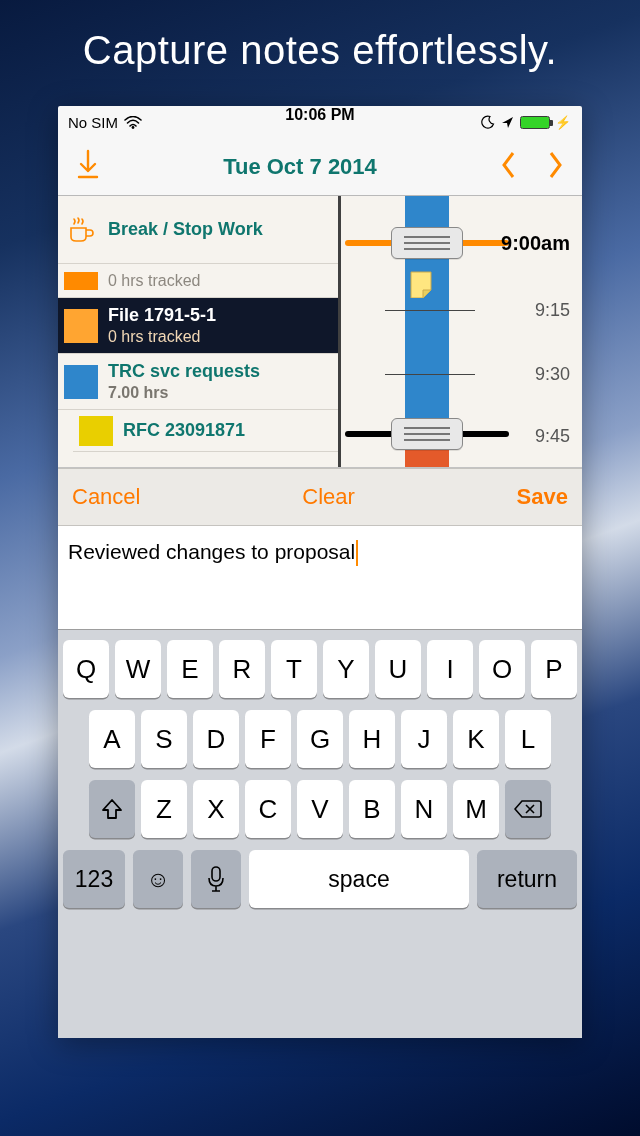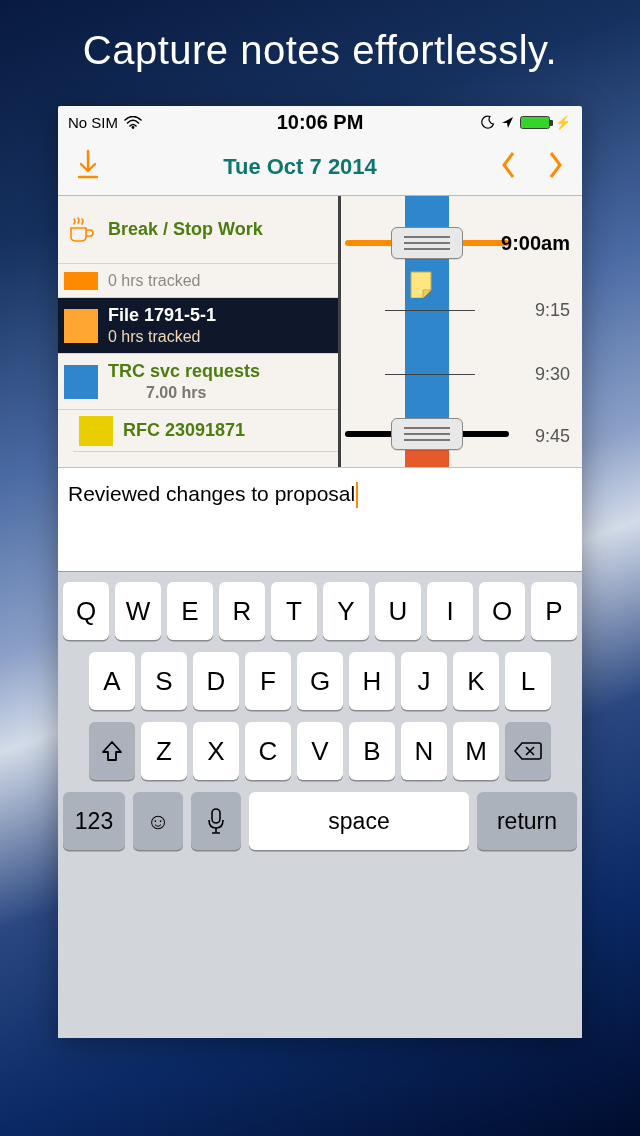--- a/index.html
+++ b/index.html
@@ -23,29 +23,28 @@
     border-radius: 2px;
     box-shadow: 0 6px 30px rgba(0,0,0,.35);
     display: flex;
     flex-direction: column;
     position: relative;
   }
   
   .status-bar {
     height: 32px;
     display: flex;
-    align-items: center;
     justify-content: space-between;
     padding: 0 10px;
     font-size: 15px;
     font-weight: 500;
     color: #000;
   }
   .status-left, .status-right { display: flex; align-items: center; gap: 6px; }
-  .status-center { position: absolute; left: 0; right: 0; text-align: center; font-size: 20px; font-weight:600; }
+  .status-center { position: absolute; left: 0; right: 0; text-align: center; font-size: 16px; font-weight:600; }
   .wifi svg, .moon svg, .loc svg { display:block; }
   .battery {
     width: 30px; height: 13px; border: 1.3px solid #3a3a3a; border-radius: 2.5px; position: relative;
     background: linear-gradient(#34d428,#34d428);
   }
   .battery::after { content:""; position:absolute; right:-4px; top:3px; width:2.5px; height:6px; background:#3a3a3a; border-radius:0 1px 1px 0;}
   .bolt { font-size:13px; color:#000; }
 
   
   .navbar {
@@ -60,31 +59,31 @@
   .nav-title { font-size: 22px; font-weight: 700; color:#0f766e; flex:1; text-align:center; }
   .nav-right { display:flex; gap: 28px; padding-right:8px; }
   .chev { width:18px; height:30px; stroke:#ff8a00; stroke-width:3; fill:none; }
 
   
   .work-area { display:flex; border-bottom:1px solid #c3c3c3; background:#f6f3ee; height:272px; overflow:hidden;}
   .file-list { width: 280px; }
   .file-row { display:flex; align-items:center; gap:10px; height:56px; padding:6px 8px 6px 6px; border-bottom:1px solid #d7d3cc; background:#f6f3ee; }
   .file-row .swatch { width:34px; height:34px; flex:none; }
   .file-row .labels { display:flex; flex-direction:column; line-height:1.25; }
-  .file-row .name { font-size:18px; font-weight:700; color:#4d7c0f; }
+  .file-row .name { font-size:18px; font-weight:700; color:#0f766e; }
   .file-row .sub  { font-size:16px; color:#7a766f; }
   .file-row.break { height:68px; }
   .file-row.break .name { font-weight:700; }
   .file-row.break .mug svg { display:block; }
   .file-row.tracked { height:34px; padding:0 8px 0 6px; }
   .file-row.tracked .swatch { height:18px; width:34px; }
   .file-row.active { background:#0f172a; }
   .file-row.active .name { color:#fff; }
   .file-row.active .sub  { color:#f1d7b5; }
-  .hours-blue { color:#1740ff; font-weight:700;margin-left:38px; }
+  .hours-blue { color:#1740ff; font-weight:700; }
 
   
   .timeline { flex:1; position:relative; border-left:3px solid #404040; background:#f6f3ee; }
   .time-label { position:absolute; right:12px; font-size:18px; color:#555; }
   .time-label.bold { font-weight:700; font-size:20px; color:#000; }
   .tick { position:absolute; left:44px; width:90px; height:1px; background:#444; }
   .track-col { position:absolute; left:64px; top:0; bottom:0; width:44px; background:#2f86cb; }
   .track-red { position:absolute; left:64px; width:44px; background:#e45a2a; }
   .note-icon { position:absolute; left:68px; width:24px; height:28px; }
   .handle { position:absolute; left:50px; width:72px; height:32px; border-radius:6px; background:#e8e8e8; border:1.5px solid #888; box-shadow:0 1px 0 rgba(0,0,0,.1);}
@@ -242,20 +241,25 @@
           </div>
         </div>
 
       <span class="time-label bold" style="top:36px;">9:00am</span>
       <span class="time-label" style="top:104px;">9:15</span>
       <span class="time-label" style="top:168px;">9:30</span>
       <span class="time-label" style="top:230px;">9:45</span>
     </div>
   </div>
 
+  <div class="editor-toolbar">
+    <span class="btn">Cancel</span>
+    <span class="btn">Clear</span>
+    <span class="btn save">Save</span>
+  </div>
   <div class="note-area">
     <span>Reviewed changes to proposal</span><span class="caret"></span>
   </div>
 
   <div class="keyboard">
     <div class="krow r1">
       <div class="key">Q</div>
       <div class="key">W</div>
       <div class="key">E</div>
       <div class="key">R</div>

